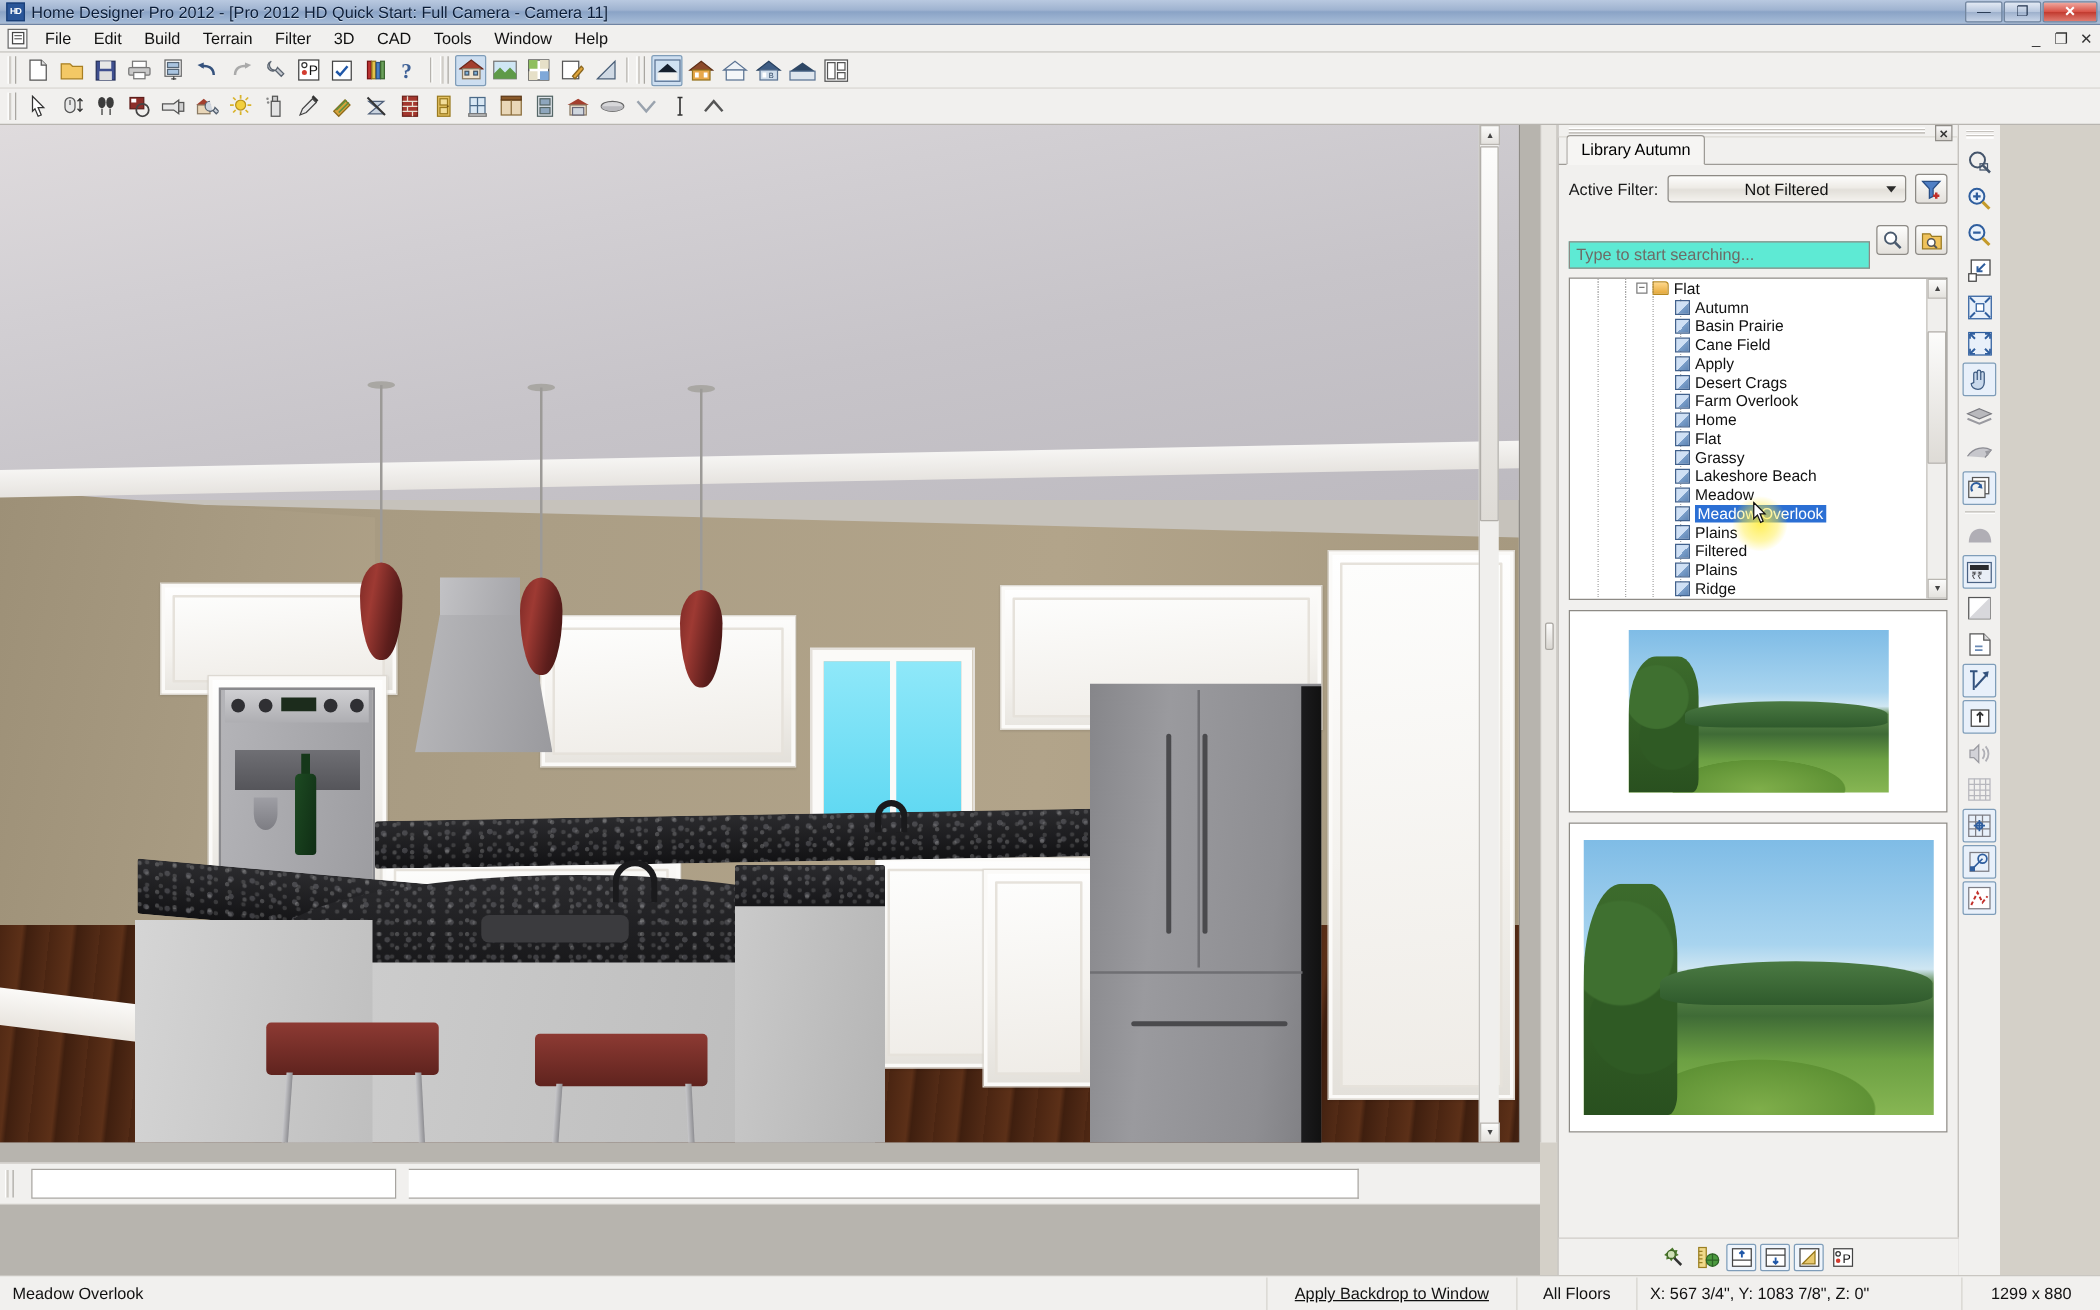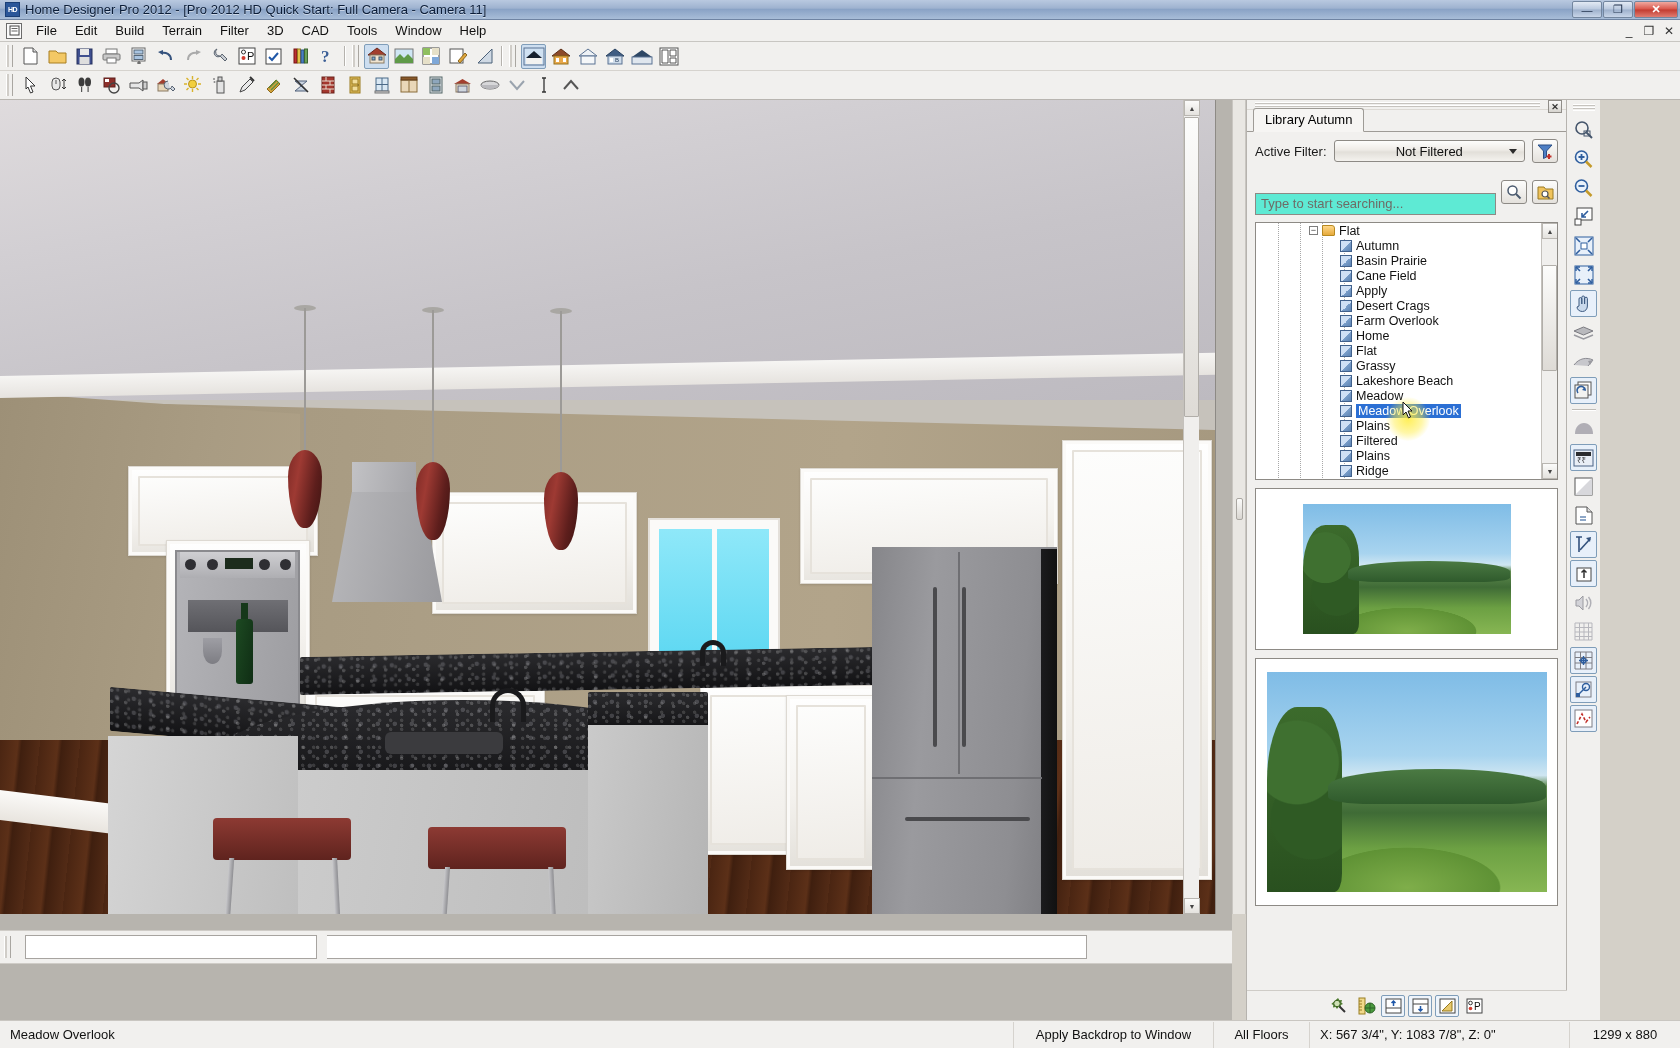--- a/index.html
+++ b/index.html
@@ -1201,17 +1201,17 @@
       <svg width="19" height="19" viewBox="0 0 19 19">
           <rect x="1" y="1" width="17" height="17" fill="#fff" stroke="#7d7d84"></rect>
           <path d="M3 15L8 5l4 8 4-5" fill="none" stroke="#c2302a" stroke-width="1.6" stroke-dasharray="3 2"></path>
         </svg>
       </div>
   </div>
 </div>
 
 <div class="statusbar">
   <div class="st-cell st-grow">Meadow Overlook</div>
-  <div class="st-cell" style="width:200px;justify-content:center;">Apply Backdrop to Window</div>
+  <div class="st-cell" style="width:200px;justify-content:center;text-decoration:underline;">Apply Backdrop to Window</div>
   <div class="st-cell" style="width:96px;justify-content:center;">All Floors</div>
   <div class="st-cell" style="width:260px;">X: 567 3/4", Y: 1083 7/8", Z: 0"</div>
   <div class="st-cell" style="width:110px;justify-content:center;border-right:none;">1299 x 880</div>
 </div>
 
 </body></html>

